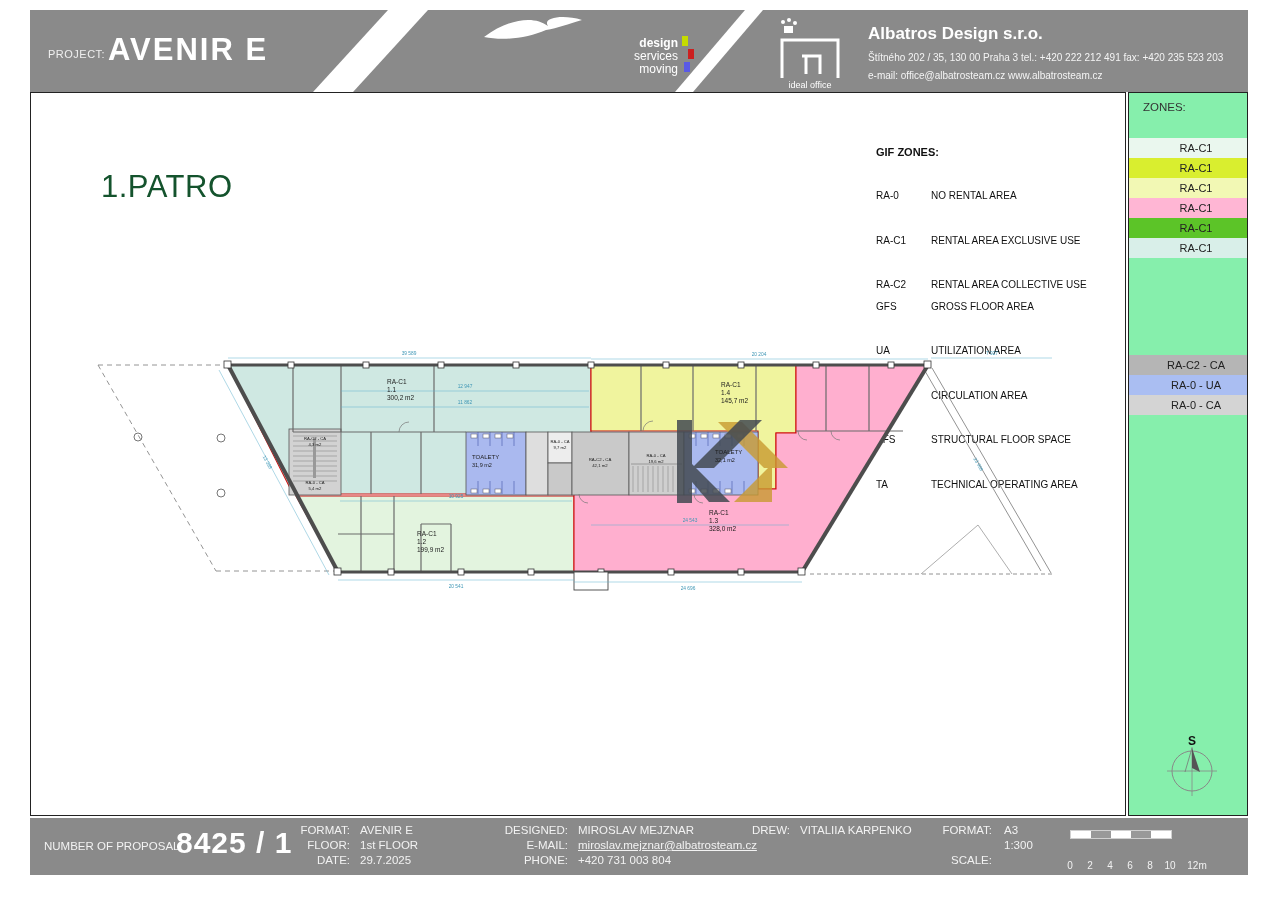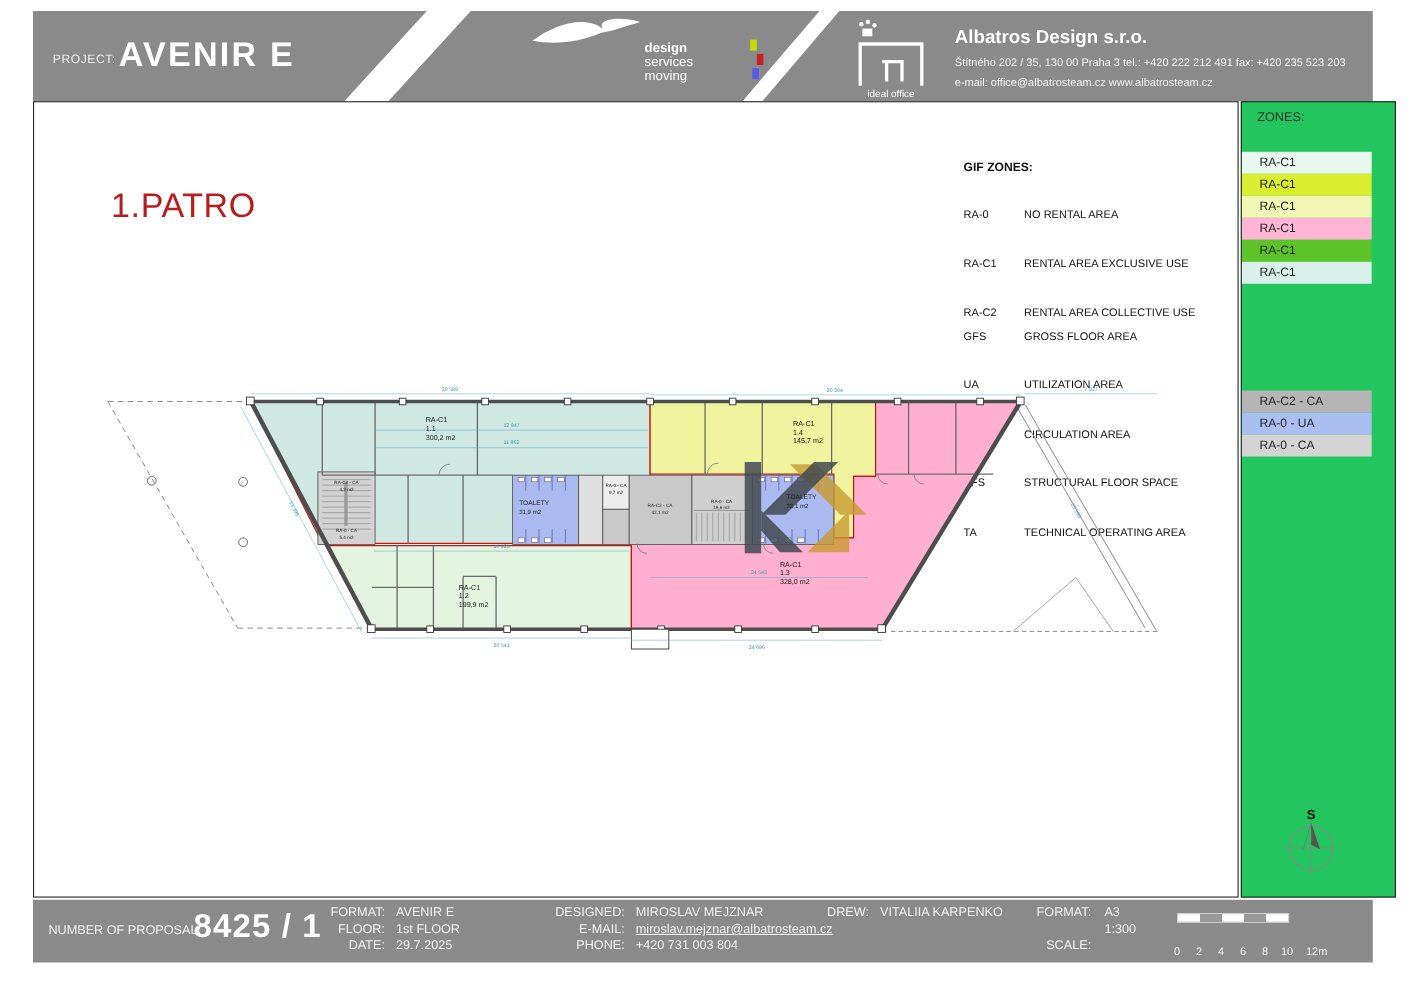--- a/index.html
+++ b/index.html
@@ -9,36 +9,36 @@
   
   .bar{background:#8a8a8a;color:#fff;}
   .header{left:30px;top:10px;width:1218px;height:82px;}
   .footer{left:30px;top:818px;width:1218px;height:57px;}
   .proj-label{left:18px;top:38px;font-size:11px;color:#efefef;letter-spacing:.5px;}
   .proj-name{left:78px;top:22px;font-size:31px;font-weight:bold;letter-spacing:2px;}
   .logo-block{left:428px;top:32px;width:160px;text-align:center;}
   .logo-main{font-size:20px;letter-spacing:.5px;}
   .logo-main .b{font-weight:bold;}
   .logo-tag{font-size:9px;font-style:italic;color:#f2f2f2;margin-top:2px;}
-  .svc-row{width:92px;font-size:12px;color:#fff;}
+  .svc-row{width:92px;text-align:right;font-size:12px;color:#fff;}
   .svc-sq{width:6px;height:10px;display:inline-block;}
   .company-name{left:838px;top:14px;font-size:17px;font-weight:bold;}
   .company-line{left:838px;font-size:10px;color:#f4f4f4;}
   
   .sheet{left:30px;top:92px;width:1096px;height:724px;background:#fff;border:1px solid #222;box-sizing:border-box;}
-  .floor-title{left:70px;top:76px;font-size:31px;font-weight:500;color:#b91c1c;letter-spacing:.5px;}
+  .floor-title{left:70px;top:76px;font-size:31px;font-weight:500;color:#14532d;letter-spacing:.5px;}
   .gifzones{left:845px;top:53px;color:#111;}
   .gifzones .gz-title{font-size:11px;font-weight:bold;margin-bottom:6px;}
   .gz-row{font-size:10px;line-height:13.5px;white-space:nowrap;margin-top:31px;}
   .gz-row .abbr{display:inline-block;width:55px;}
   .gz-row.gap{margin-top:8px;}
   .measured{left:70px;top:601px;font-size:28px;font-weight:bold;color:#111;}
   .disclaimer{left:70px;top:676px;width:950px;font-size:10px;color:#111;letter-spacing:-.1px;}
   
-  .panel{left:1128px;top:92px;width:141px;height:724px;background:#22c55e;border:1px solid #222;border-left:1px solid #222;box-sizing:border-box;}
+  .panel{left:1128px;top:92px;width:120px;height:724px;background:#86efac;border:1px solid #222;border-left:1px solid #222;box-sizing:border-box;text-align:center;}
   .panel-title{left:14px;top:8px;font-size:11.5px;color:#333;}
   .legend{left:0;width:118px;}
   .legend-row{height:20px;line-height:20px;font-size:11px;color:#222;padding-left:16px;box-sizing:border-box;}
   
   .f-sm{font-size:11.5px;color:#f2f2f2;white-space:nowrap;}
   .f-num{font-size:30px;font-weight:bold;letter-spacing:1px;}
   .f-lbl{text-align:right;}
   .f-link{text-decoration:underline;}
   .sbar{height:7px;border:1px solid #d0d0d0;font-size:0;}
   .sbar span{display:inline-block;width:20px;height:7px;}

